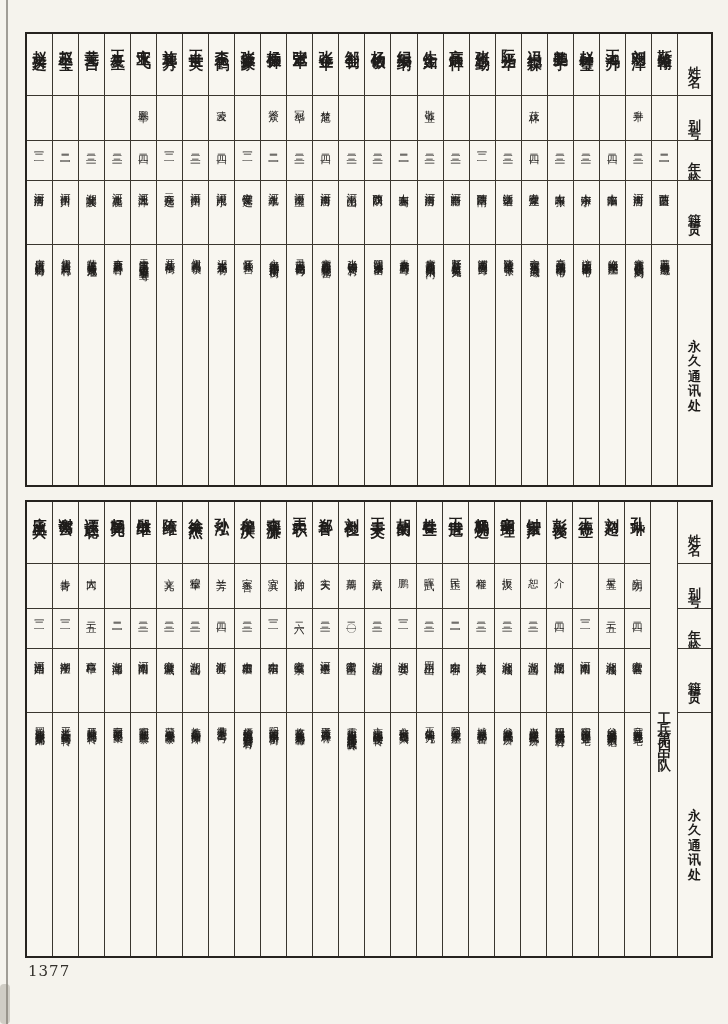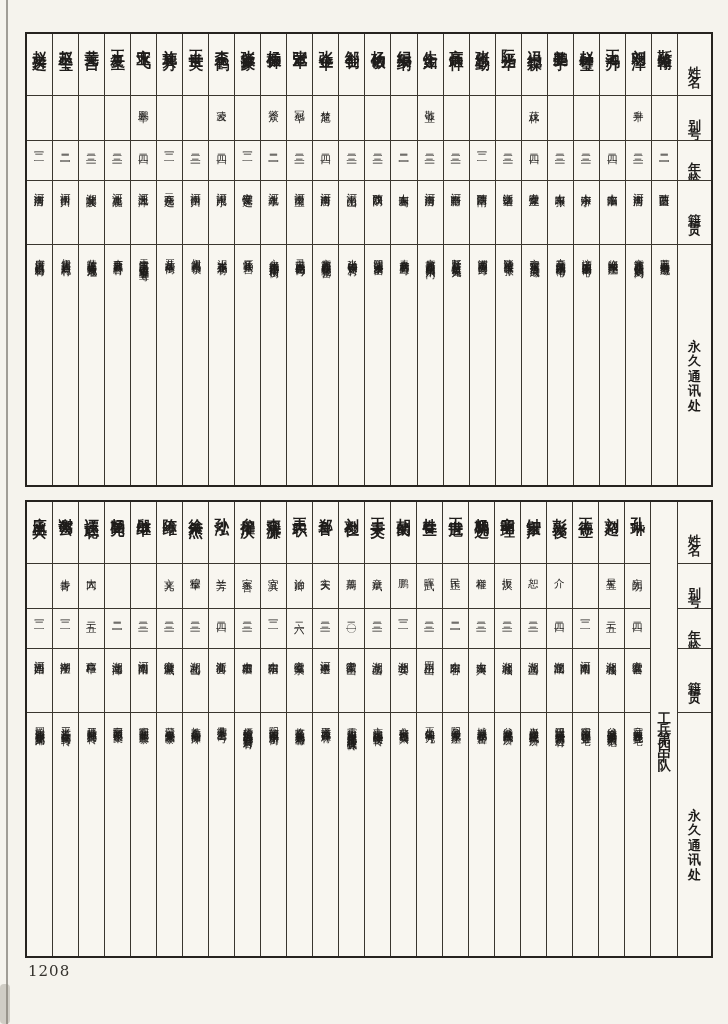--- a/index.html
+++ b/index.html
@@ -938,13 +938,13 @@
       </div>
       <div class="cell c-origin">
         <span class="vtxt t-origin">河南固始</span>
       </div>
       <div class="cell c-addr">
         <span class="vtxt t-addr">固始先进乡张庄集邮局</span>
       </div>
     </div>
   </div>
 
-<div class="page-number">1208</div>
+<div class="page-number">1377</div>
 
 </body></html>

